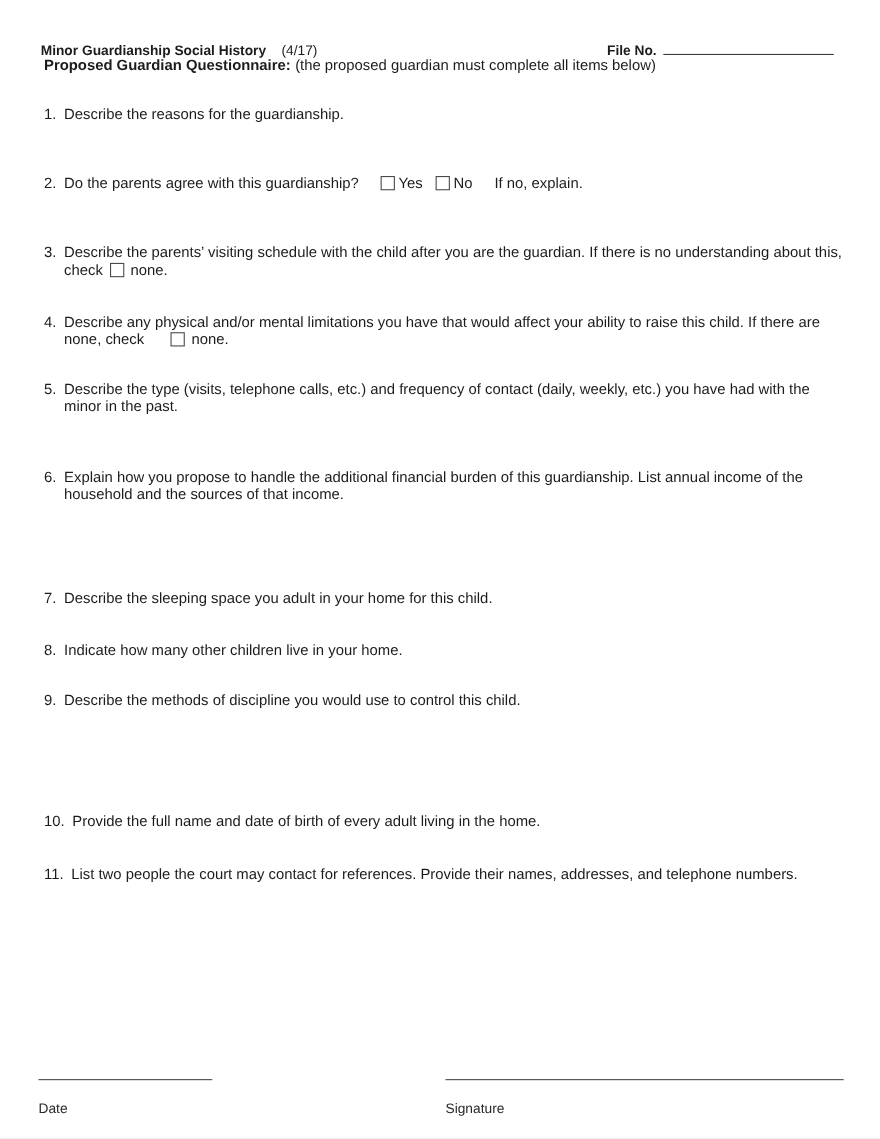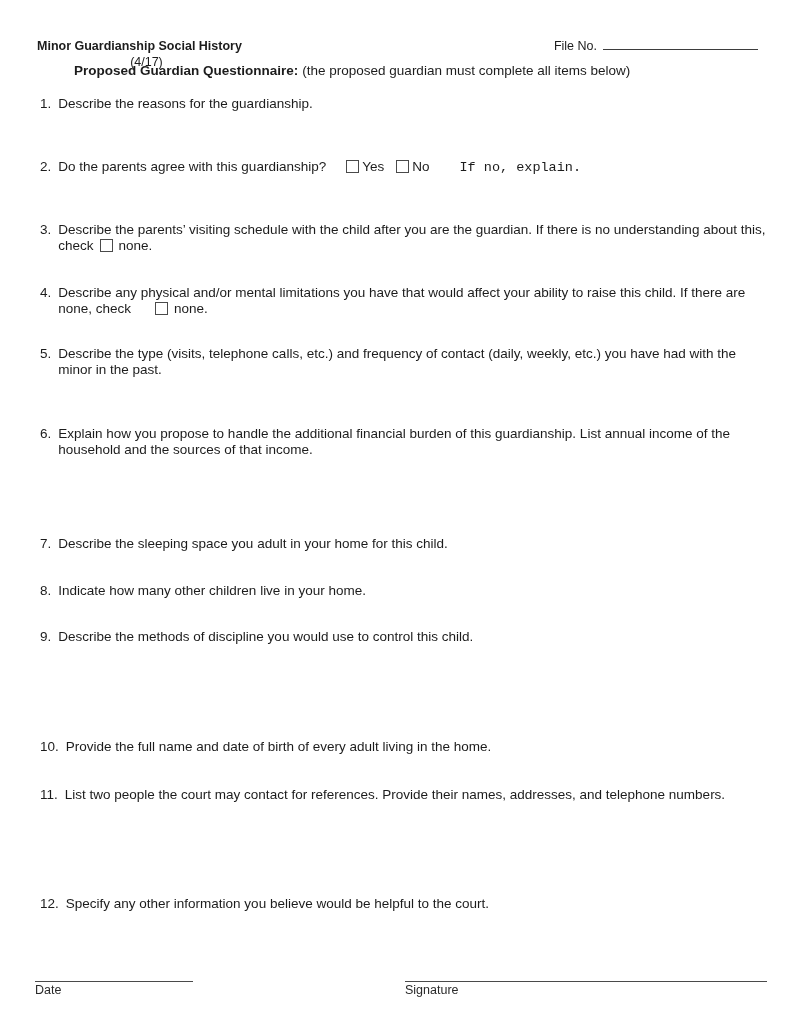--- a/index.html
+++ b/index.html
@@ -15,35 +15,35 @@
     line-height: 16px;
     overflow: hidden;
   }
   
   .header-row {
     position: absolute;
     top: 36px; left: 37px; width: 721px;
     display: flex; justify-content: space-between; align-items: baseline;
     font-size: 12.5px;
   }
-  .header-left { display: flex; align-items: center; flex-direction: column; }
+  .header-left { display: flex; align-items: center; }
   .form-title { font-weight: bold; }
   .revision { margin-left: 14px; font-weight: normal; }
   .header-right { display: flex; align-items: baseline; }
-  .file-no-label { font-weight: normal; padding-left: 12px; }
+  .file-no-label { font-weight: bold; padding-left: 12px; }
   .fill-line {
     display: inline-block;
     width: 155px; height: 13px;
     margin-left: 6px;
     border-bottom: 1.5px solid #3d3d3d;
   }
   
   .section-title {
     position: absolute;
-    top: 63px; left: 40px; width: 726px; margin-left: 34px;
+    top: 52px; left: 40px; width: 726px;
   }
   .section-title-bold { font-weight: bold; }
   .section-title-rest { margin-left: 4px; }
   
   .q {
     position: absolute;
     left: 40px; width: 728px;
     display: flex;
     column-gap: 7px;
   }
@@ -51,31 +51,31 @@
   .qtext { flex: 1; }
   .cb {
     display: inline-block;
     width: 11px; height: 11px;
     border: 1px solid #4a4a4a;
     background: #fff;
     vertical-align: -1.5px;
   }
   .cb-yes { margin-left: 20px; margin-right: 3px; }
   .cb-no  { margin-left: 12px; margin-right: 3px; }
-  .followup { margin-left: 30px; font-family: Liberation Mono, monospace; }
+  .followup { margin-left: 20px; }
   .cb-none3 { margin-left: 6px;  margin-right: 6px; }
   .cb-none4 { margin-left: 24px; margin-right: 6px; }
   
   .sig-block {
     position: absolute;
     top: 981px;
     border-top: 1.5px solid #4a4a4a;
     font-size: 12.5px;
     color: #2a2a2a;
-    padding-top: 0;
+    padding-top: 18px;
   }
   .sig-date { left: 35px; width: 158px; }
   .sig-signature { left: 405px; width: 362px; }
 </style>
 </head>
 <body>
 
 <div class="page">
 
   <div class="header-row">
@@ -147,24 +147,20 @@
   <div class="q" style="top:739px">
     <span class="qnum">10.</span>
     <div class="qtext">Provide the full name and date of birth of every adult living in the home.</div>
   </div>
 
   <div class="q" style="top:787px">
     <span class="qnum">11.</span>
     <div class="qtext">List two people the court may contact for references. Provide their names, addresses, and telephone numbers.</div>
   </div>
 
-  <div class="q" style="top:896px">
-    <span class="qnum">12.</span>
-    <div class="qtext">Specify any other information you believe would be helpful to the court.</div>
-  </div>
 
   <div class="sig-block sig-date">
     <span>Date</span>
   </div>
   <div class="sig-block sig-signature">
     <span>Signature</span>
   </div>
 
 </div>
 

